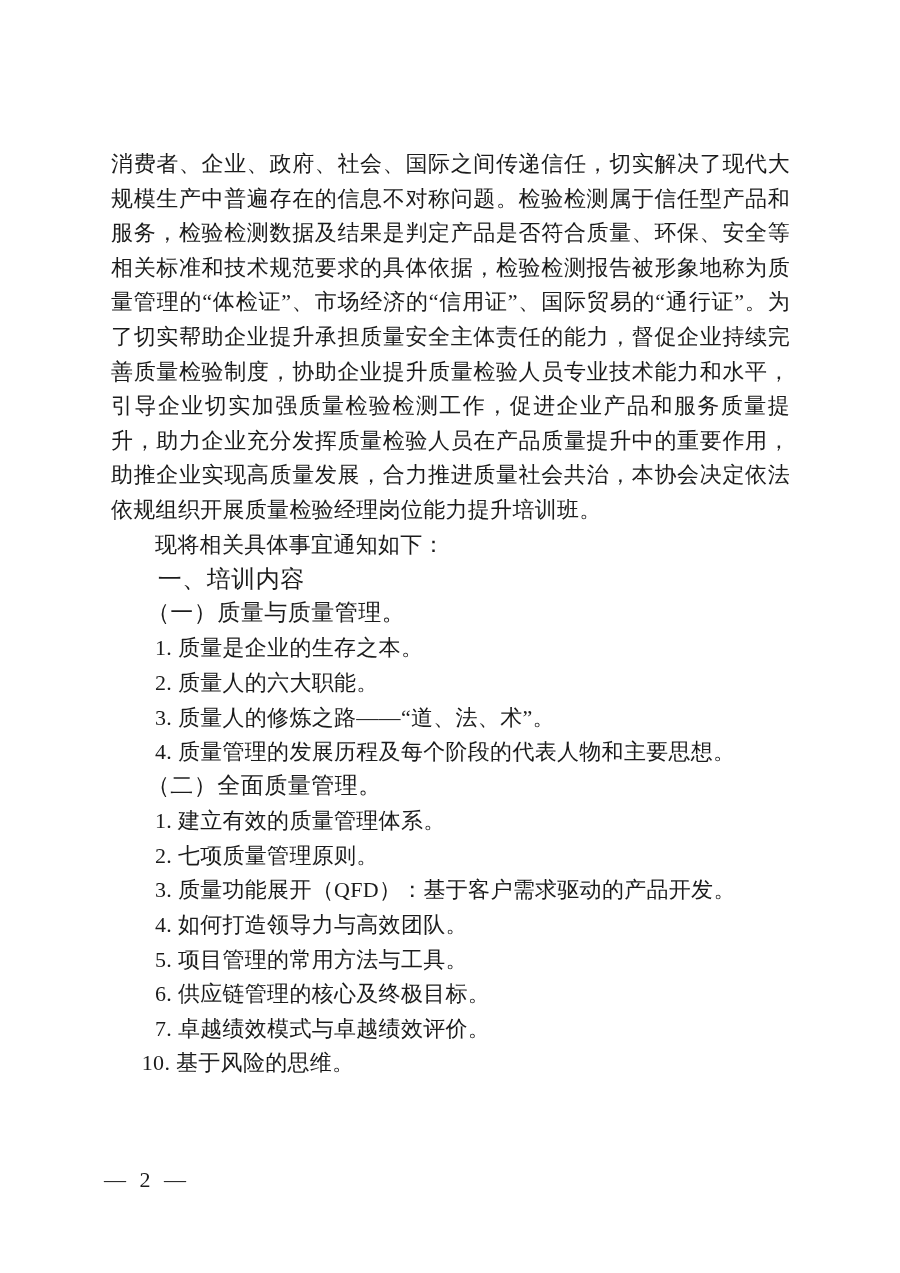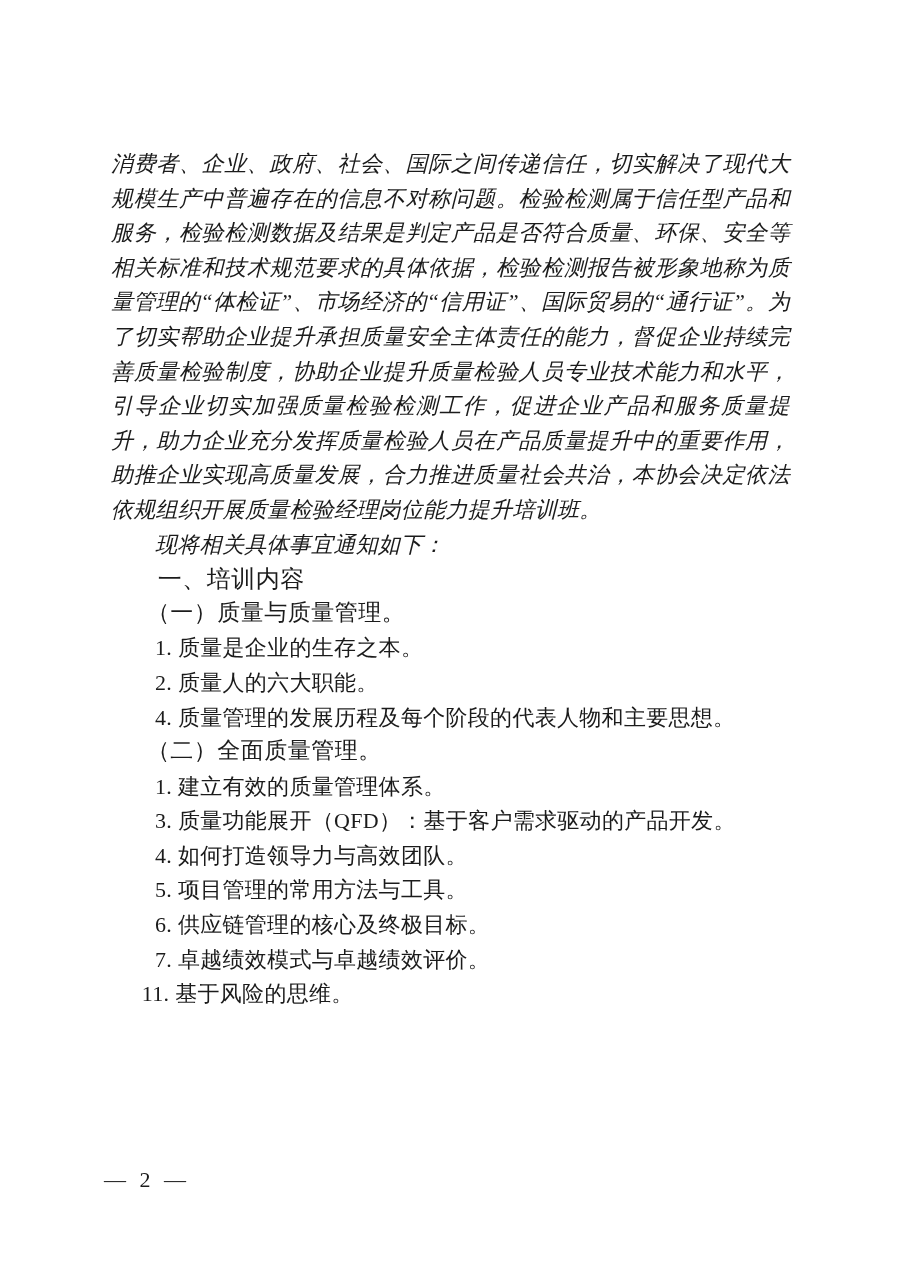--- a/index.html
+++ b/index.html
@@ -24,21 +24,20 @@
   }
   .content p, .content h2, .content h3 {
     margin: 0;
     padding: 0;
     font-weight: normal;
   }
   .body-text {
     font-size: 22px;
     line-height: 34.6px;
     letter-spacing: 0.3px;
-    font-style: italic;
   }
   .justify {
     text-align: justify;
     text-justify: inter-ideograph;
   }
   .indent-2 {
     text-indent: 2em;
   }
   .h-main {
     font-family: "Liberation Sans", sans-serif;
@@ -85,28 +84,30 @@
     <p class="body-text justify">消费者、企业、政府、社会、国际之间传递信任，切实解决了现代大规模生产中普遍存在的信息不对称问题。检验检测属于信任型产品和服务，检验检测数据及结果是判定产品是否符合质量、环保、安全等相关标准和技术规范要求的具体依据，检验检测报告被形象地称为质量管理的“体检证”、市场经济的“信用证”、国际贸易的“通行证”。为了切实帮助企业提升承担质量安全主体责任的能力，督促企业持续完善质量检验制度，协助企业提升质量检验人员专业技术能力和水平，引导企业切实加强质量检验检测工作，促进企业产品和服务质量提升，助力企业充分发挥质量检验人员在产品质量提升中的重要作用，助推企业实现高质量发展，合力推进质量社会共治，本协会决定依法依规组织开展质量检验经理岗位能力提升培训班。</p>
 
     <p class="body-text indent-2">现将相关具体事宜通知如下：</p>
 
     <h2 class="h-main">一、培训内容</h2>
 
     <h3 class="h-sub">（一）质量与质量管理。</h3>
 
     <p class="list-item">1. 质量是企业的生存之本。</p>
     <p class="list-item">2. 质量人的六大职能。</p>
+    <p class="list-item">3. 质量人的修炼之路——“道、法、术”。</p>
     <p class="list-item">4. 质量管理的发展历程及每个阶段的代表人物和主要思想。</p>
 
     <h3 class="h-sub">（二）全面质量管理。</h3>
 
     <p class="list-item">1. 建立有效的质量管理体系。</p>
+    <p class="list-item">2. 七项质量管理原则。</p>
     <p class="list-item">3. 质量功能展开（QFD）：基于客户需求驱动的产品开发。</p>
     <p class="list-item">4. 如何打造领导力与高效团队。</p>
     <p class="list-item">5. 项目管理的常用方法与工具。</p>
     <p class="list-item">6. 供应链管理的核心及终极目标。</p>
     <p class="list-item">7. 卓越绩效模式与卓越绩效评价。</p>
-    <p class="list-item wide-num">11. 基于风险的思维。</p>
+    <p class="list-item wide-num">10. 基于风险的思维。</p>
 
   </div>
 
   <div class="page-number">— 2 —</div>
 </div>
 
 </body></html>

